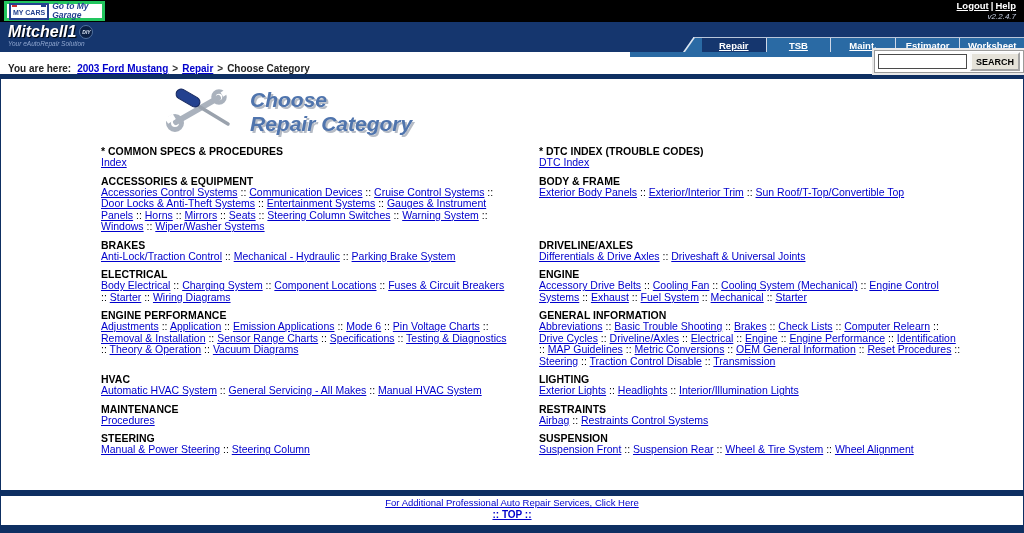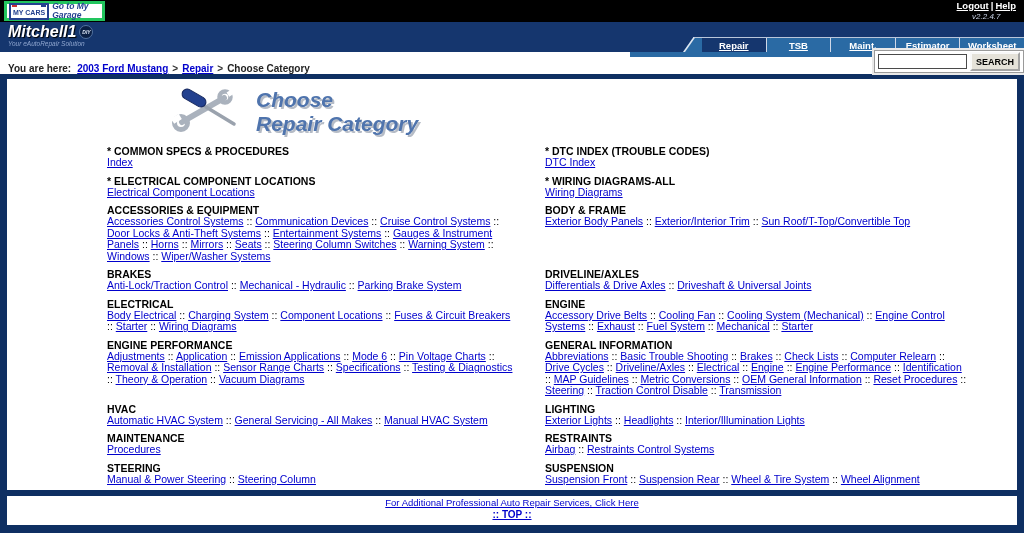--- a/index.html
+++ b/index.html
@@ -10,21 +10,21 @@
   .topbar { height:22px; background:var(--top-bar,#000); display:flex;
     align-items:center; justify-content:space-between; padding:0 8px 0 4px; position:relative; }
   .garage-btn { display:flex; align-items:center; gap:3px; background:#fff;
     border:3px solid #22c55e; height:20px; padding:1px 4px 1px 2px; cursor:pointer; }
   .plate { border:2px solid #24418f; background:#fff; color:#24418f; font-weight:bold;
     font-size:7px; line-height:1; padding:4px 2px 2px; position:relative; letter-spacing:0; }
   .plate::before { content:""; position:absolute; top:0; left:1px; width:5px; height:2px; background:#c33; }
   .plate::after  { content:""; position:absolute; top:0; right:1px; width:5px; height:2px; background:#24418f; }
   .garage-label { color:#24418f; font-weight:bold; font-style:italic; font-size:8.5px;
     line-height:1.1; width:46px; }
-  .top-right { text-align:center; line-height:1.15; }
+  .top-right { text-align:right; line-height:1.15; }
   .top-links { font-size:9.5px; font-weight:bold; color:#fff; }
   .top-links a { color:#fff; text-decoration:underline; }
   .top-divider { color:#fff; margin:0 2px; }
   .version { color:#c9d2e6; font-size:8px; font-style:italic; }
 
   
   .banner { height:30px; background:var(--banner,#15366e); position:relative; }
   .logo-wrap { position:absolute; left:8px; top:2px; line-height:1; }
   .logo-line { display:flex; align-items:center; gap:3px; }
   .logo-text { color:#fff; font-weight:bold; font-style:italic; font-size:16px;
@@ -55,21 +55,21 @@
 
   
   .search-panel { position:absolute; top:50px; right:0; width:150px; height:23px;
     background:#fff; border:1px solid #9a9a9a; box-shadow:0 0 0 2px #e9e9e9;
     display:flex; align-items:center; gap:3px; padding:2px 3px; z-index:5; }
   .search-input { flex:1; height:15px; border:1px solid #4a4a4a; font-size:10px; padding:0 2px; min-width:0; }
   .search-btn { font-family:"Liberation Sans",sans-serif; font-size:9px; font-weight:bold;
     color:#000; background:#e5e2d9; border:2px outset #f8f8f8; height:19px; padding:0 4px; cursor:pointer; }
 
   
-  .main { background:var(--page-frame,#0e2f62); padding:5px 7px 8px; }
+  .main { background:var(--page-frame,#0e2f62); padding:5px 1px 8px; }
   .content-panel { background:#fff; height:411px; overflow:hidden; }
 
   .title-block { display:flex; align-items:flex-start; margin-left:165px; padding-top:7px; gap:16px; }
   .title-text { font-style:italic; font-weight:bold; color:var(--title-text,#4f74ad);
     font-size:21px; line-height:1.15; text-shadow:2px 2px 0 #b6bcc6; padding-top:2px; }
 
   .cat-rows { margin-top:10px; }
   .cat-row { display:flex; margin-bottom:7px; }
   .cat-cell { width:412px; }
   .cat-cell.left  { margin-left:100px; }
@@ -163,30 +163,20 @@
             <div class="cat-heading">* COMMON SPECS &amp; PROCEDURES</div>
             <div class="cat-links"><a href="#">Index</a></div>
           </div>
           <div class="cat-cell right">
             <div class="cat-heading">* DTC INDEX (TROUBLE CODES)</div>
             <div class="cat-links"><a href="#">DTC Index</a></div>
           </div>
         </div>
         <div class="cat-row">
           <div class="cat-cell left">
-            <div class="cat-heading">* ELECTRICAL COMPONENT LOCATIONS</div>
-            <div class="cat-links"><a href="#">Electrical Component Locations</a></div>
-          </div>
-          <div class="cat-cell right">
-            <div class="cat-heading">* WIRING DIAGRAMS-ALL</div>
-            <div class="cat-links"><a href="#">Wiring Diagrams</a></div>
-          </div>
-        </div>
-        <div class="cat-row">
-          <div class="cat-cell left">
             <div class="cat-heading">ACCESSORIES &amp; EQUIPMENT</div>
             <div class="cat-links"><a href="#">Accessories Control Systems</a><span class="sep"> :: </span><a href="#">Communication Devices</a><span class="sep"> :: </span><a href="#">Cruise Control Systems</a><span class="sep"> :: </span><a href="#">Door Locks &amp; Anti-Theft Systems</a><span class="sep"> :: </span><a href="#">Entertainment Systems</a><span class="sep"> :: </span><a href="#">Gauges &amp; Instrument Panels</a><span class="sep"> :: </span><a href="#">Horns</a><span class="sep"> :: </span><a href="#">Mirrors</a><span class="sep"> :: </span><a href="#">Seats</a><span class="sep"> :: </span><a href="#">Steering Column Switches</a><span class="sep"> :: </span><a href="#">Warning System</a><span class="sep"> :: </span><a href="#">Windows</a><span class="sep"> :: </span><a href="#">Wiper/Washer Systems</a></div>
           </div>
           <div class="cat-cell right">
             <div class="cat-heading">BODY &amp; FRAME</div>
             <div class="cat-links"><a href="#">Exterior Body Panels</a><span class="sep"> :: </span><a href="#">Exterior/Interior Trim</a><span class="sep"> :: </span><a href="#">Sun Roof/T-Top/Convertible Top</a></div>
           </div>
         </div>
         <div class="cat-row">
           <div class="cat-cell left">

